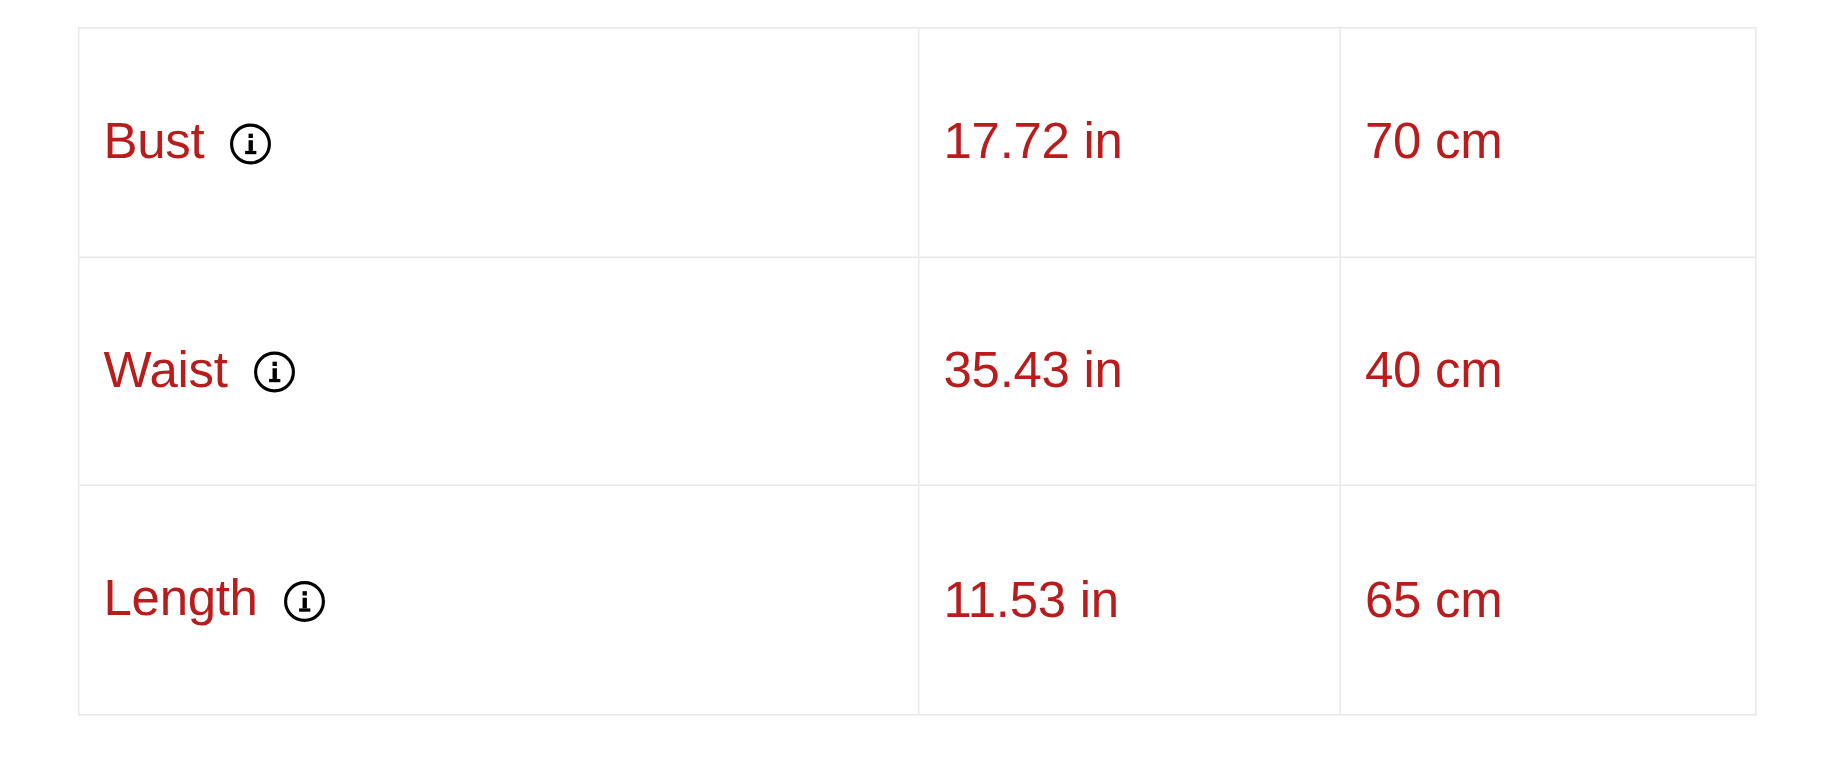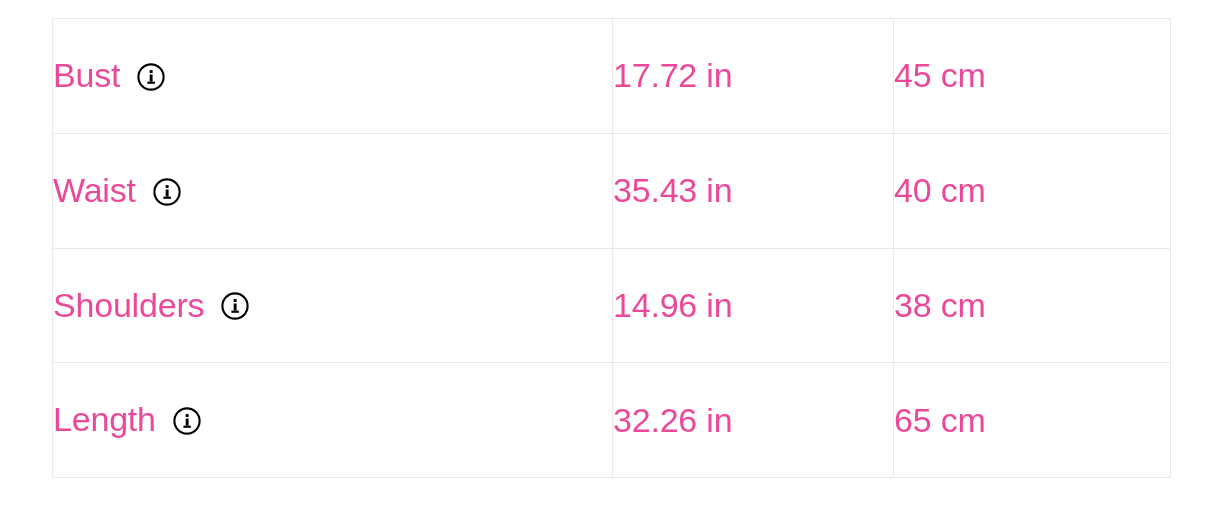--- a/index.html
+++ b/index.html
@@ -41,25 +41,25 @@
     border: 1px solid #e9e9e9;
   }
 
   table.measurement-table tr {
     height: 114.75px;
   }
 
   table.measurement-table td {
     border: 1px solid #e9e9e9;
     background: #ffffff;
-    padding: 0;
+    padding: 16px;
     vertical-align: middle;
     font-size: 34px;
     font-weight: 400;
-    color: #ec4899;
+    color: #b91c1c;
     letter-spacing: -0.2px;
     margin-top: 44px;
   }
 
   
   col.col-label { width: 560px; }
   col.col-in    { width: 281px; }
   col.col-cm    { width: 277px; }
 
   td.cell-label {
@@ -128,21 +128,21 @@
                   <rect x="13.7" y="12.5" width="2.9" height="7.1" fill="#000000"></rect>
                   <rect x="11.4" y="19.6" width="7.5" height="2.2" fill="#000000"></rect>
                 </svg>
               </span>
             </div>
           </td>
           <td class="cell-value">
             <span class="value-text">17.72 in</span>
           </td>
           <td class="cell-value">
-            <span class="value-text">45 cm</span>
+            <span class="value-text">70 cm</span>
           </td>
         </tr>
 
         <tr>
           <td class="cell-label">
             <div class="label-inner">
               <span class="label-text">Waist</span>
               <span class="info-icon">
                 <svg viewBox="0 0 30 30" aria-hidden="true">
                   <circle cx="15" cy="15" r="12.6" fill="none" stroke="#000000" stroke-width="2.1"></circle>
@@ -154,58 +154,37 @@
             </div>
           </td>
           <td class="cell-value">
             <span class="value-text">35.43 in</span>
           </td>
           <td class="cell-value">
             <span class="value-text">40 cm</span>
           </td>
         </tr>
 
-        <tr>
-          <td class="cell-label">
-            <div class="label-inner">
-              <span class="label-text">Shoulders</span>
-              <span class="info-icon">
-                <svg viewBox="0 0 30 30" aria-hidden="true">
-                  <circle cx="15" cy="15" r="12.6" fill="none" stroke="#000000" stroke-width="2.1"></circle>
-                  <rect x="13.7" y="8.1" width="2.9" height="2.9" fill="#000000"></rect>
-                  <rect x="13.7" y="12.5" width="2.9" height="7.1" fill="#000000"></rect>
-                  <rect x="11.4" y="19.6" width="7.5" height="2.2" fill="#000000"></rect>
-                </svg>
-              </span>
-            </div>
-          </td>
-          <td class="cell-value">
-            <span class="value-text">14.96 in</span>
-          </td>
-          <td class="cell-value">
-            <span class="value-text">38 cm</span>
-          </td>
-        </tr>
 
         <tr>
           <td class="cell-label">
             <div class="label-inner">
               <span class="label-text">Length</span>
               <span class="info-icon">
                 <svg viewBox="0 0 30 30" aria-hidden="true">
                   <circle cx="15" cy="15" r="12.6" fill="none" stroke="#000000" stroke-width="2.1"></circle>
                   <rect x="13.7" y="8.1" width="2.9" height="2.9" fill="#000000"></rect>
                   <rect x="13.7" y="12.5" width="2.9" height="7.1" fill="#000000"></rect>
                   <rect x="11.4" y="19.6" width="7.5" height="2.2" fill="#000000"></rect>
                 </svg>
               </span>
             </div>
           </td>
           <td class="cell-value">
-            <span class="value-text">32.26 in</span>
+            <span class="value-text">11.53 in</span>
           </td>
           <td class="cell-value">
             <span class="value-text">65 cm</span>
           </td>
         </tr>
 
       </tbody>
     </table>
   </div>
 </div>

